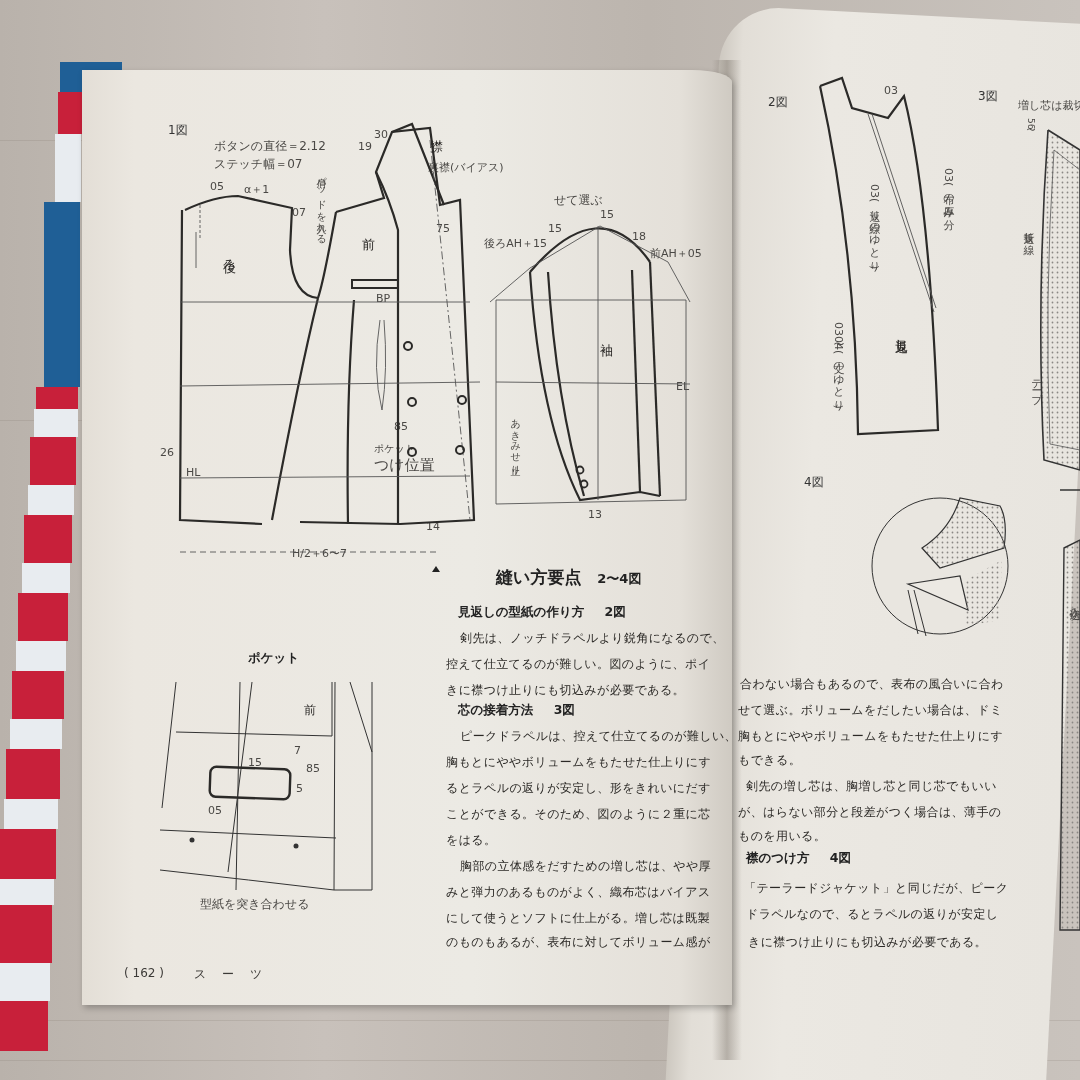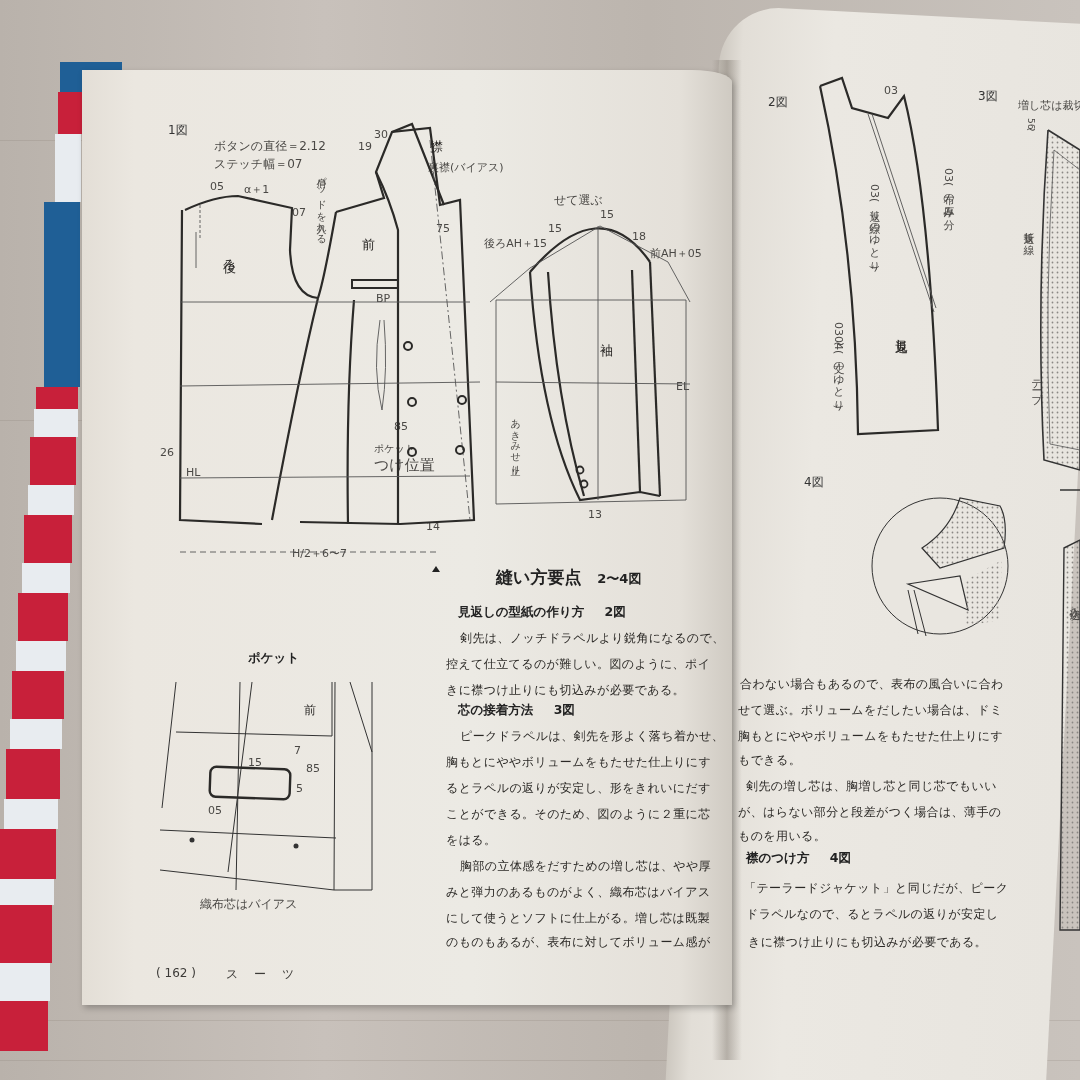--- a/index.html
+++ b/index.html
@@ -28,21 +28,21 @@
     }
     .gutter { position:absolute; left:712px; top:60px; width:30px; height:1000px;
       background: linear-gradient(90deg, rgba(0,0,0,0), rgba(90,80,70,.35), rgba(0,0,0,0)); }
     .txt { position:absolute; color:#2a2826; white-space:nowrap; }
     .fig-label { font-size:12px; color:#333; }
     .anno { font-size:11px; color:#4a4845; }
     .heading { font-size:17px; font-weight:bold; color:#222; }
     .subhead { font-size:12.5px; font-weight:bold; color:#222; }
     .body-line { font-size:12px; color:#2b2926; letter-spacing:.4px; }
     svg.draw { position:absolute; overflow:visible; }
-    .page-number { font-size:12px; color:#3c3a37;margin-left:32px; }
+    .page-number { font-size:12px; color:#3c3a37; }
   </style>
 </head>
 <body>
 
 <div>
   <div class="wood-line" style="top:140px"></div>
   <div class="wood-line" style="top:420px"></div>
   <div class="wood-line" style="top:1020px"></div>
   <div class="wood-line" style="top:1060px"></div>
 </div>
@@ -175,21 +175,21 @@
 </div>
 
 <div>
   <span class="txt subhead" style="left:248px;top:650px">ポケット</span>
   <span class="txt" style="left:304px;top:702px;font-size:12px">前</span>
   <span class="txt anno" style="left:248px;top:756px">15</span>
   <span class="txt anno" style="left:294px;top:744px">7</span>
   <span class="txt anno" style="left:306px;top:762px">85</span>
   <span class="txt anno" style="left:296px;top:782px">5</span>
   <span class="txt anno" style="left:208px;top:804px">05</span>
-  <span class="txt anno" style="left:200px;top:896px;font-size:12px">織布芯はバイアス</span>
+  <span class="txt anno" style="left:200px;top:896px;font-size:12px">型紙を突き合わせる</span>
   <svg class="draw" style="left:0;top:0" width="1080" height="1080">
     <g fill="none" stroke="#333" stroke-width="1">
       <line x1="176" y1="682" x2="162" y2="808"></line>
       <line x1="240" y1="682" x2="236" y2="890"></line>
       <line x1="252" y1="682" x2="228" y2="872"></line>
       <line x1="332" y1="682" x2="332" y2="736"></line>
       <line x1="176" y1="732" x2="332" y2="736"></line>
       <line x1="335" y1="682" x2="334" y2="890"></line>
       <line x1="350" y1="682" x2="372" y2="752"></line>
       <line x1="372" y1="682" x2="372" y2="890"></line>
@@ -214,21 +214,21 @@
     <span style="margin-left:16px">2図</span>
   </div>
   <div class="txt body-line" style="left:460px;top:630px">剣先は、ノッチドラペルより鋭角になるので、</div>
   <div class="txt body-line" style="left:446px;top:656px">控えて仕立てるのが難しい。図のように、ポイ</div>
   <div class="txt body-line" style="left:446px;top:682px">きに襟つけ止りにも切込みが必要である。</div>
 
   <div class="txt subhead" style="left:458px;top:702px">
     <span>芯の接着方法</span>
     <span style="margin-left:16px">3図</span>
   </div>
-  <div class="txt body-line" style="left:460px;top:728px">ピークドラペルは、剣先を形よく落ち着かせ、</div>
+  <div class="txt body-line" style="left:460px;top:728px">ピークドラペルは、控えて仕立てるのが難しい、</div>
   <div class="txt body-line" style="left:446px;top:754px">胸もとにややボリュームをもたせた仕上りにす</div>
   <div class="txt body-line" style="left:446px;top:780px">るとラペルの返りが安定し、形をきれいにだす</div>
   <div class="txt body-line" style="left:446px;top:806px">ことができる。そのため、図のように２重に芯</div>
   <div class="txt body-line" style="left:446px;top:832px">をはる。</div>
 
   <div class="txt body-line" style="left:460px;top:858px">胸部の立体感をだすための増し芯は、やや厚</div>
   <div class="txt body-line" style="left:446px;top:884px">みと弾力のあるものがよく、織布芯はバイアス</div>
   <div class="txt body-line" style="left:446px;top:910px">にして使うとソフトに仕上がる。増し芯は既製</div>
   <div class="txt body-line" style="left:446px;top:934px">のものもあるが、表布に対してボリューム感が</div>
 </div>

